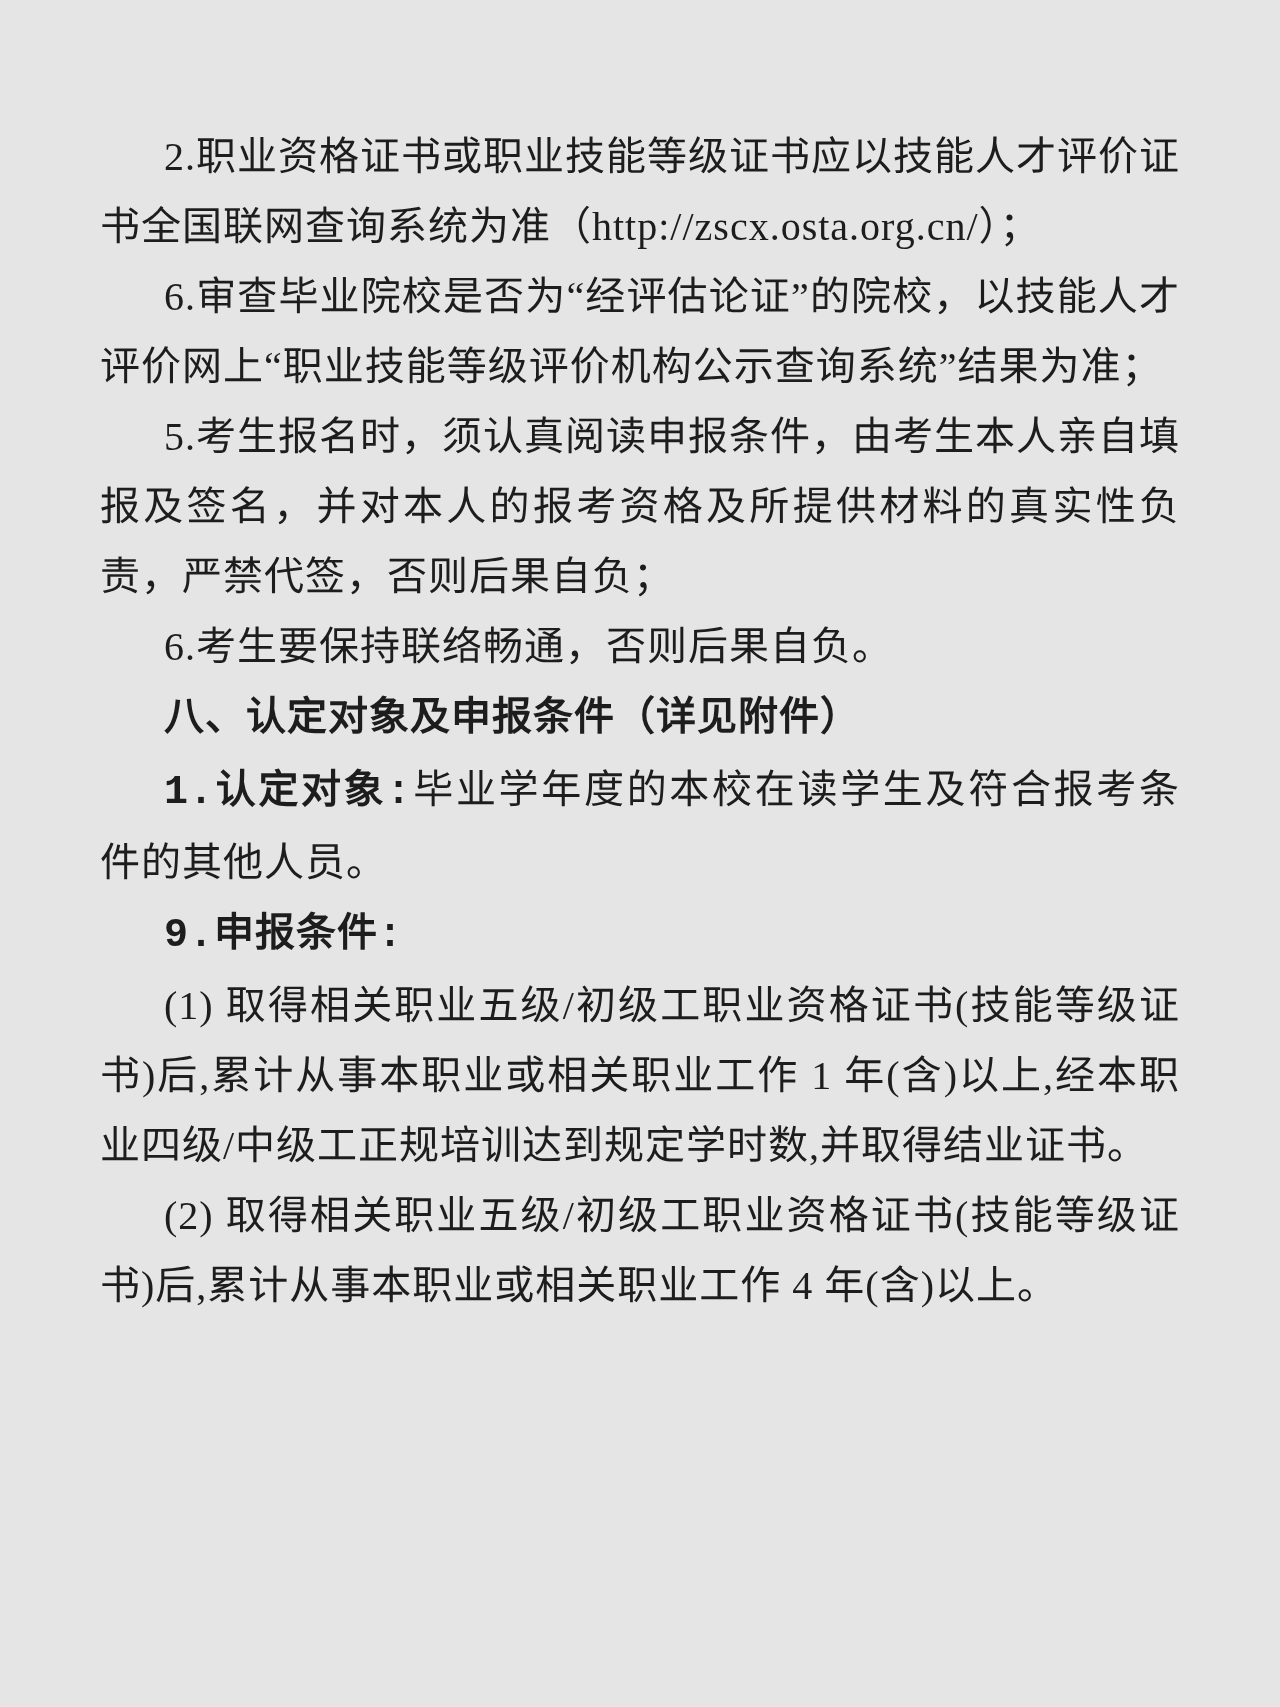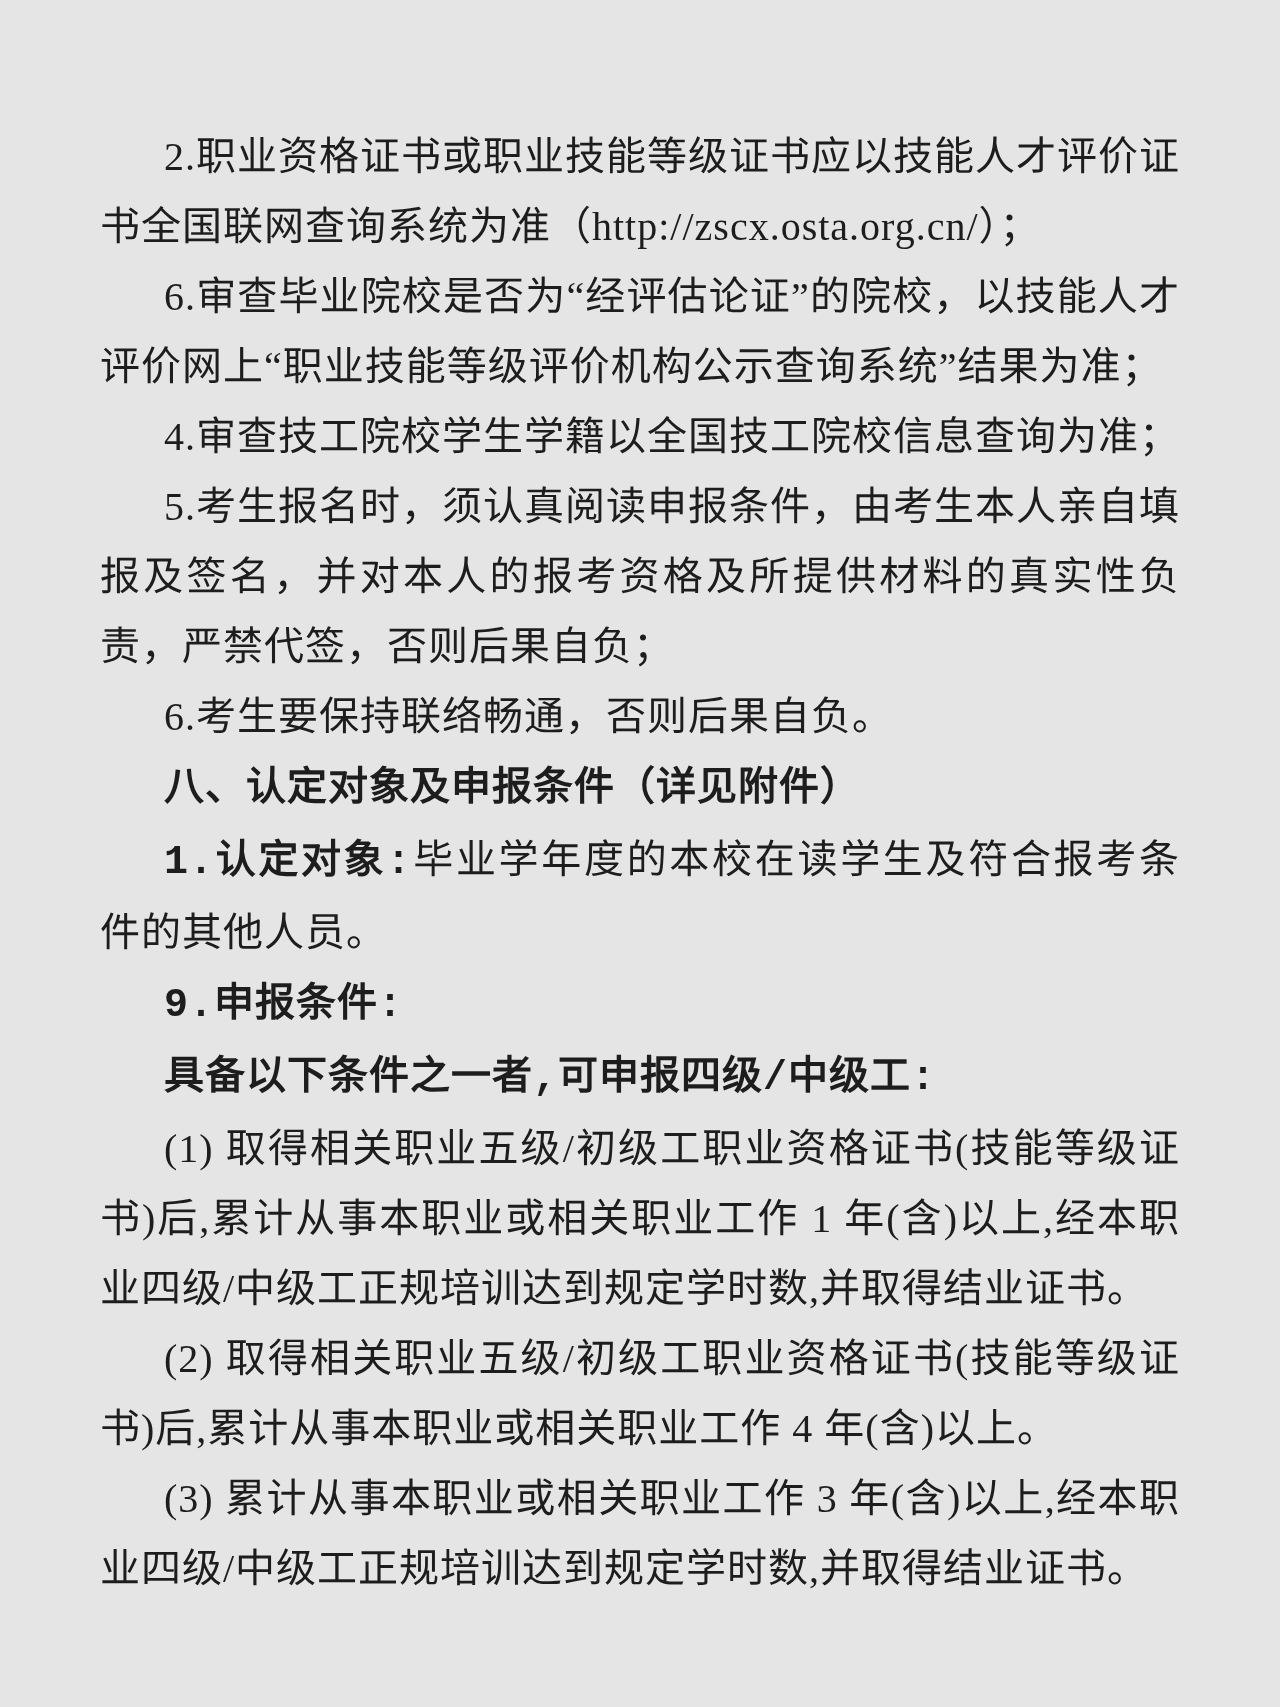--- a/index.html
+++ b/index.html
@@ -43,24 +43,21 @@
     font-weight: 700;
   }
 </style>
 </head>
 <body>
 
 <div class="page">
   <main class="doc-body" style="color: rgb(29, 29, 29);">
       <p class="para"><span class="run body">2.职业资格证书或职业技能等级证书应以技能人才评价证书全国联网查询系统为准（http://zscx.osta.org.cn/）；</span></p>
       <p class="para"><span class="run body">6.审查毕业院校是否为“经评估论证”的院校，以技能人才评价网上“职业技能等级评价机构公示查询系统”结果为准；</span></p>
-      <p class="para"><span class="run body">4.审查技工院校学生学籍以全国技工院校信息查询为准；</span></p>
       <p class="para"><span class="run body">5.考生报名时，须认真阅读申报条件，由考生本人亲自填报及签名，并对本人的报考资格及所提供材料的真实性负责，严禁代签，否则后果自负；</span></p>
       <p class="para"><span class="run body">6.考生要保持联络畅通，否则后果自负。</span></p>
       <p class="para"><span class="run heading">八、认定对象及申报条件（详见附件）</span></p>
       <p class="para"><span class="run heading">1.认定对象:</span><span class="run body">毕业学年度的本校在读学生及符合报考条件的其他人员。</span></p>
       <p class="para"><span class="run heading">9.申报条件:</span></p>
-      <p class="para"><span class="run heading">具备以下条件之一者,可申报四级/中级工:</span></p>
       <p class="para"><span class="run body">(1) 取得相关职业五级/初级工职业资格证书(技能等级证书)后,累计从事本职业或相关职业工作 1 年(含)以上,经本职业四级/中级工正规培训达到规定学时数,并取得结业证书。</span></p>
       <p class="para"><span class="run body">(2) 取得相关职业五级/初级工职业资格证书(技能等级证书)后,累计从事本职业或相关职业工作 4 年(含)以上。</span></p>
-      <p class="para"><span class="run body">(3) 累计从事本职业或相关职业工作 3 年(含)以上,经本职业四级/中级工正规培训达到规定学时数,并取得结业证书。</span></p>
     </main>
 </div>
 
 </body></html>

